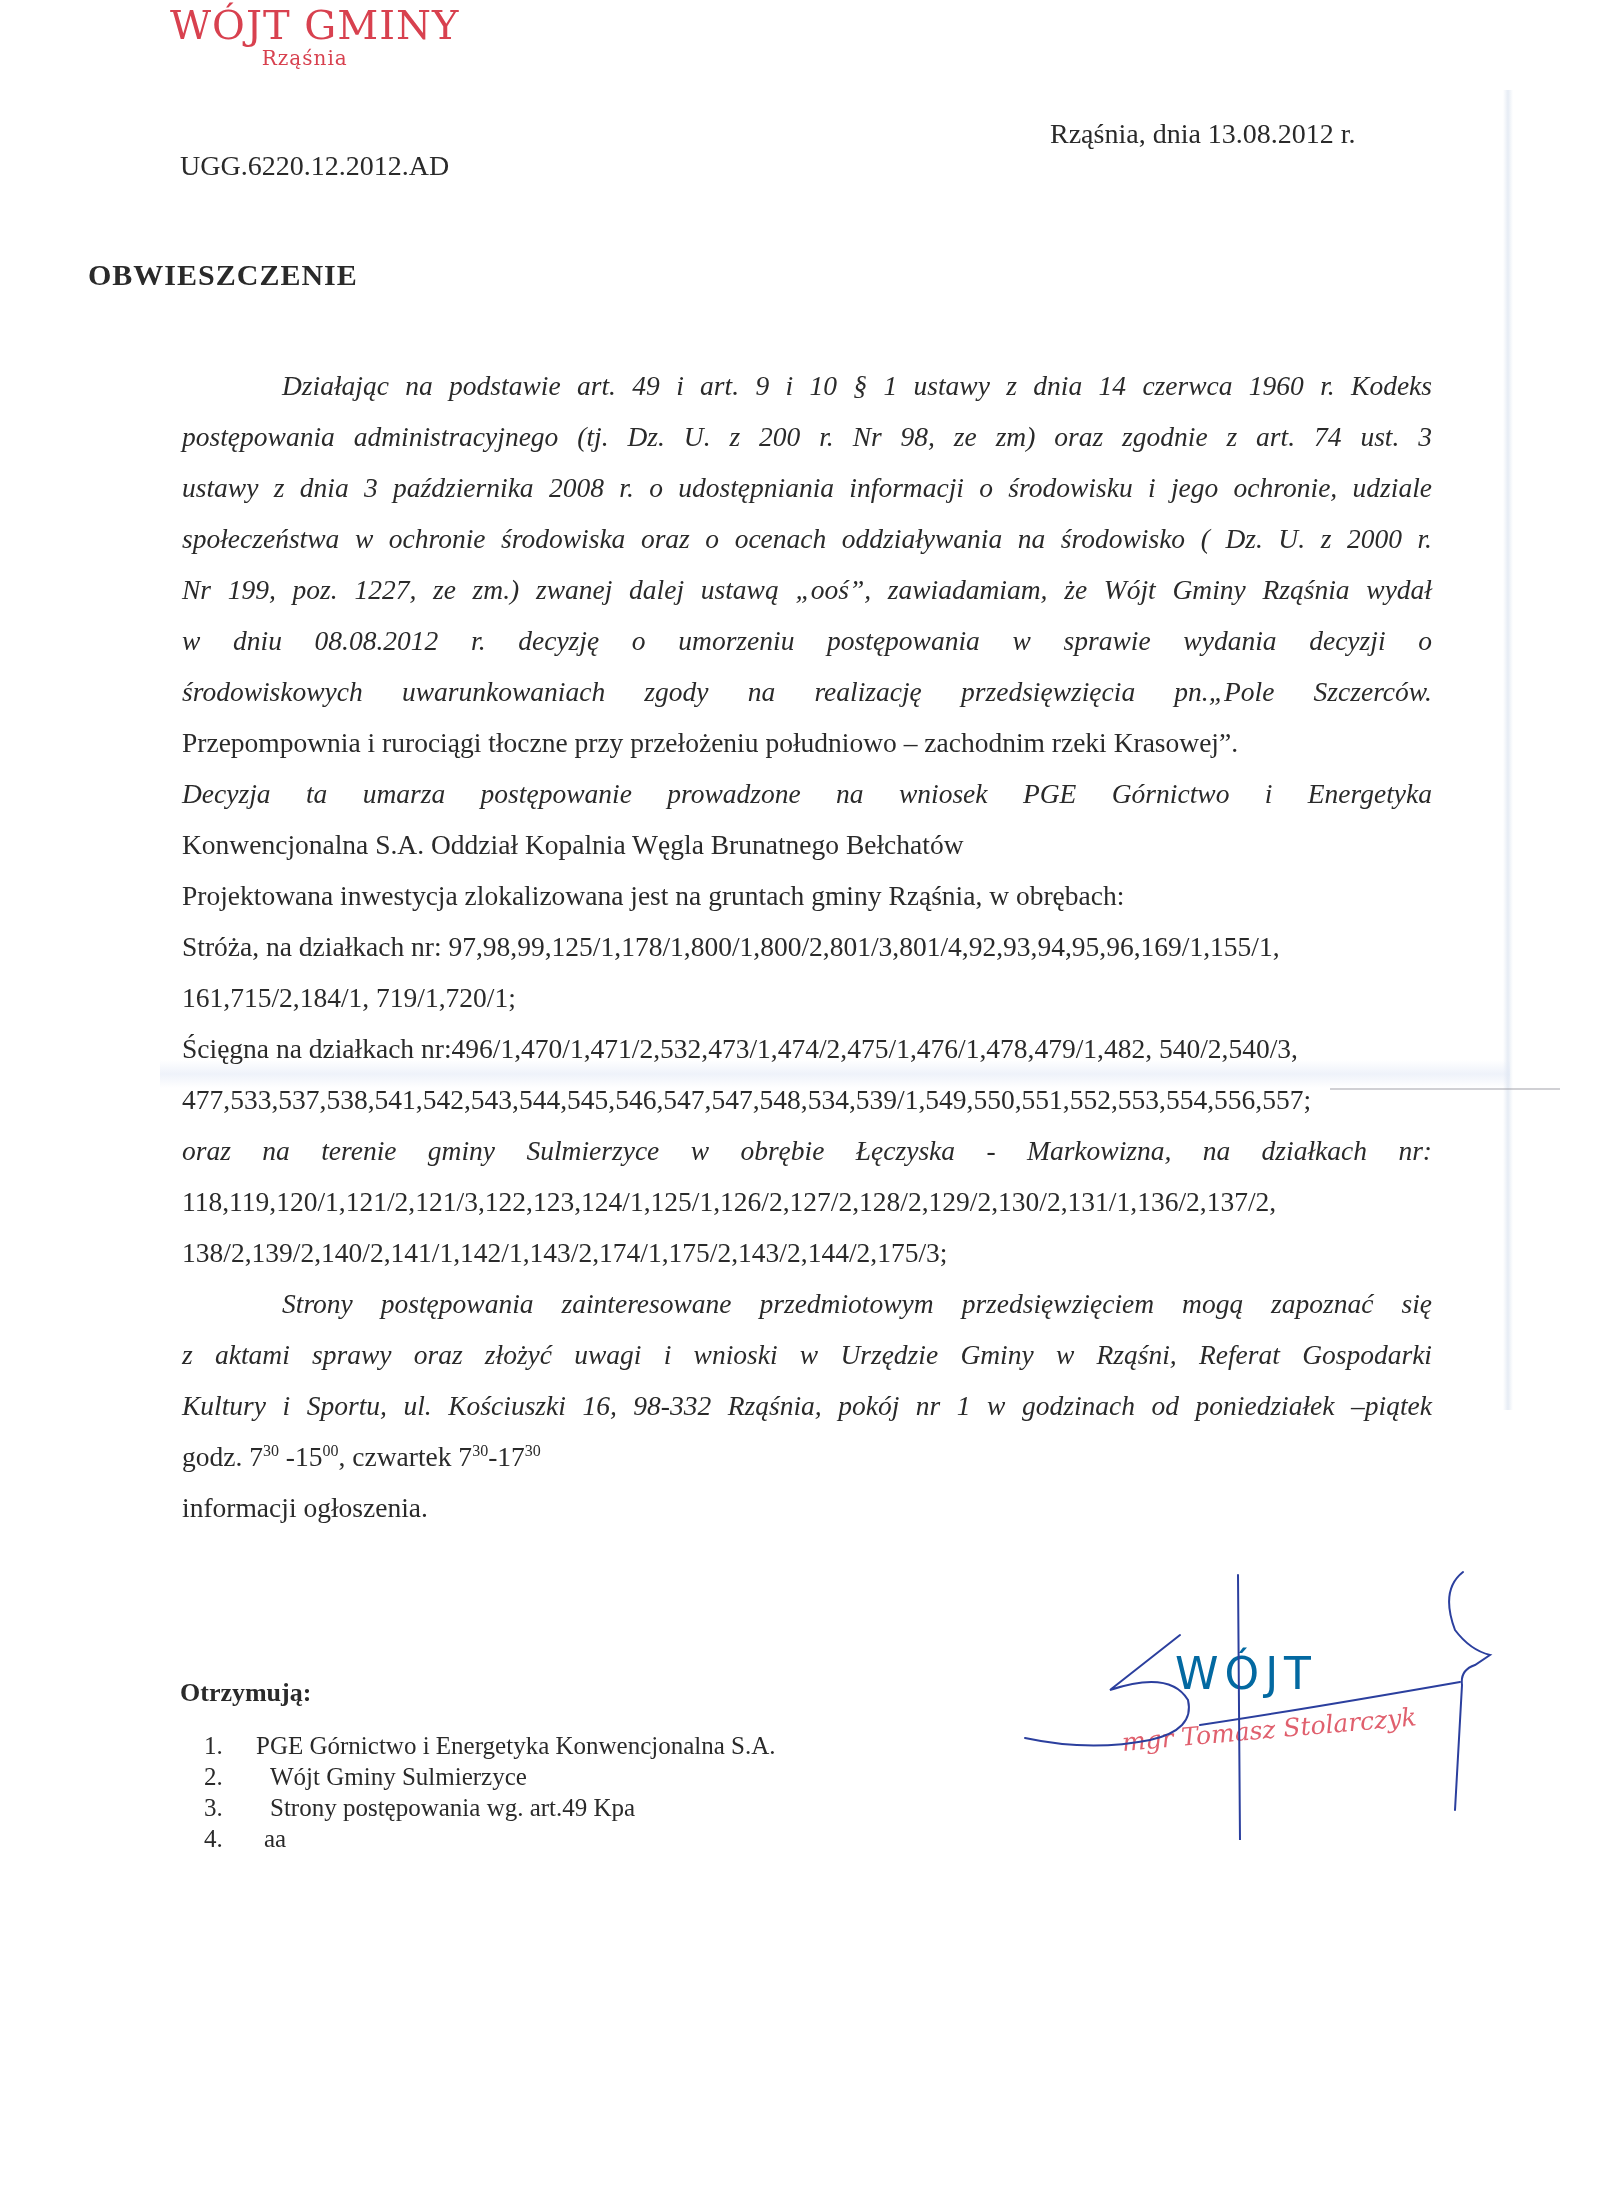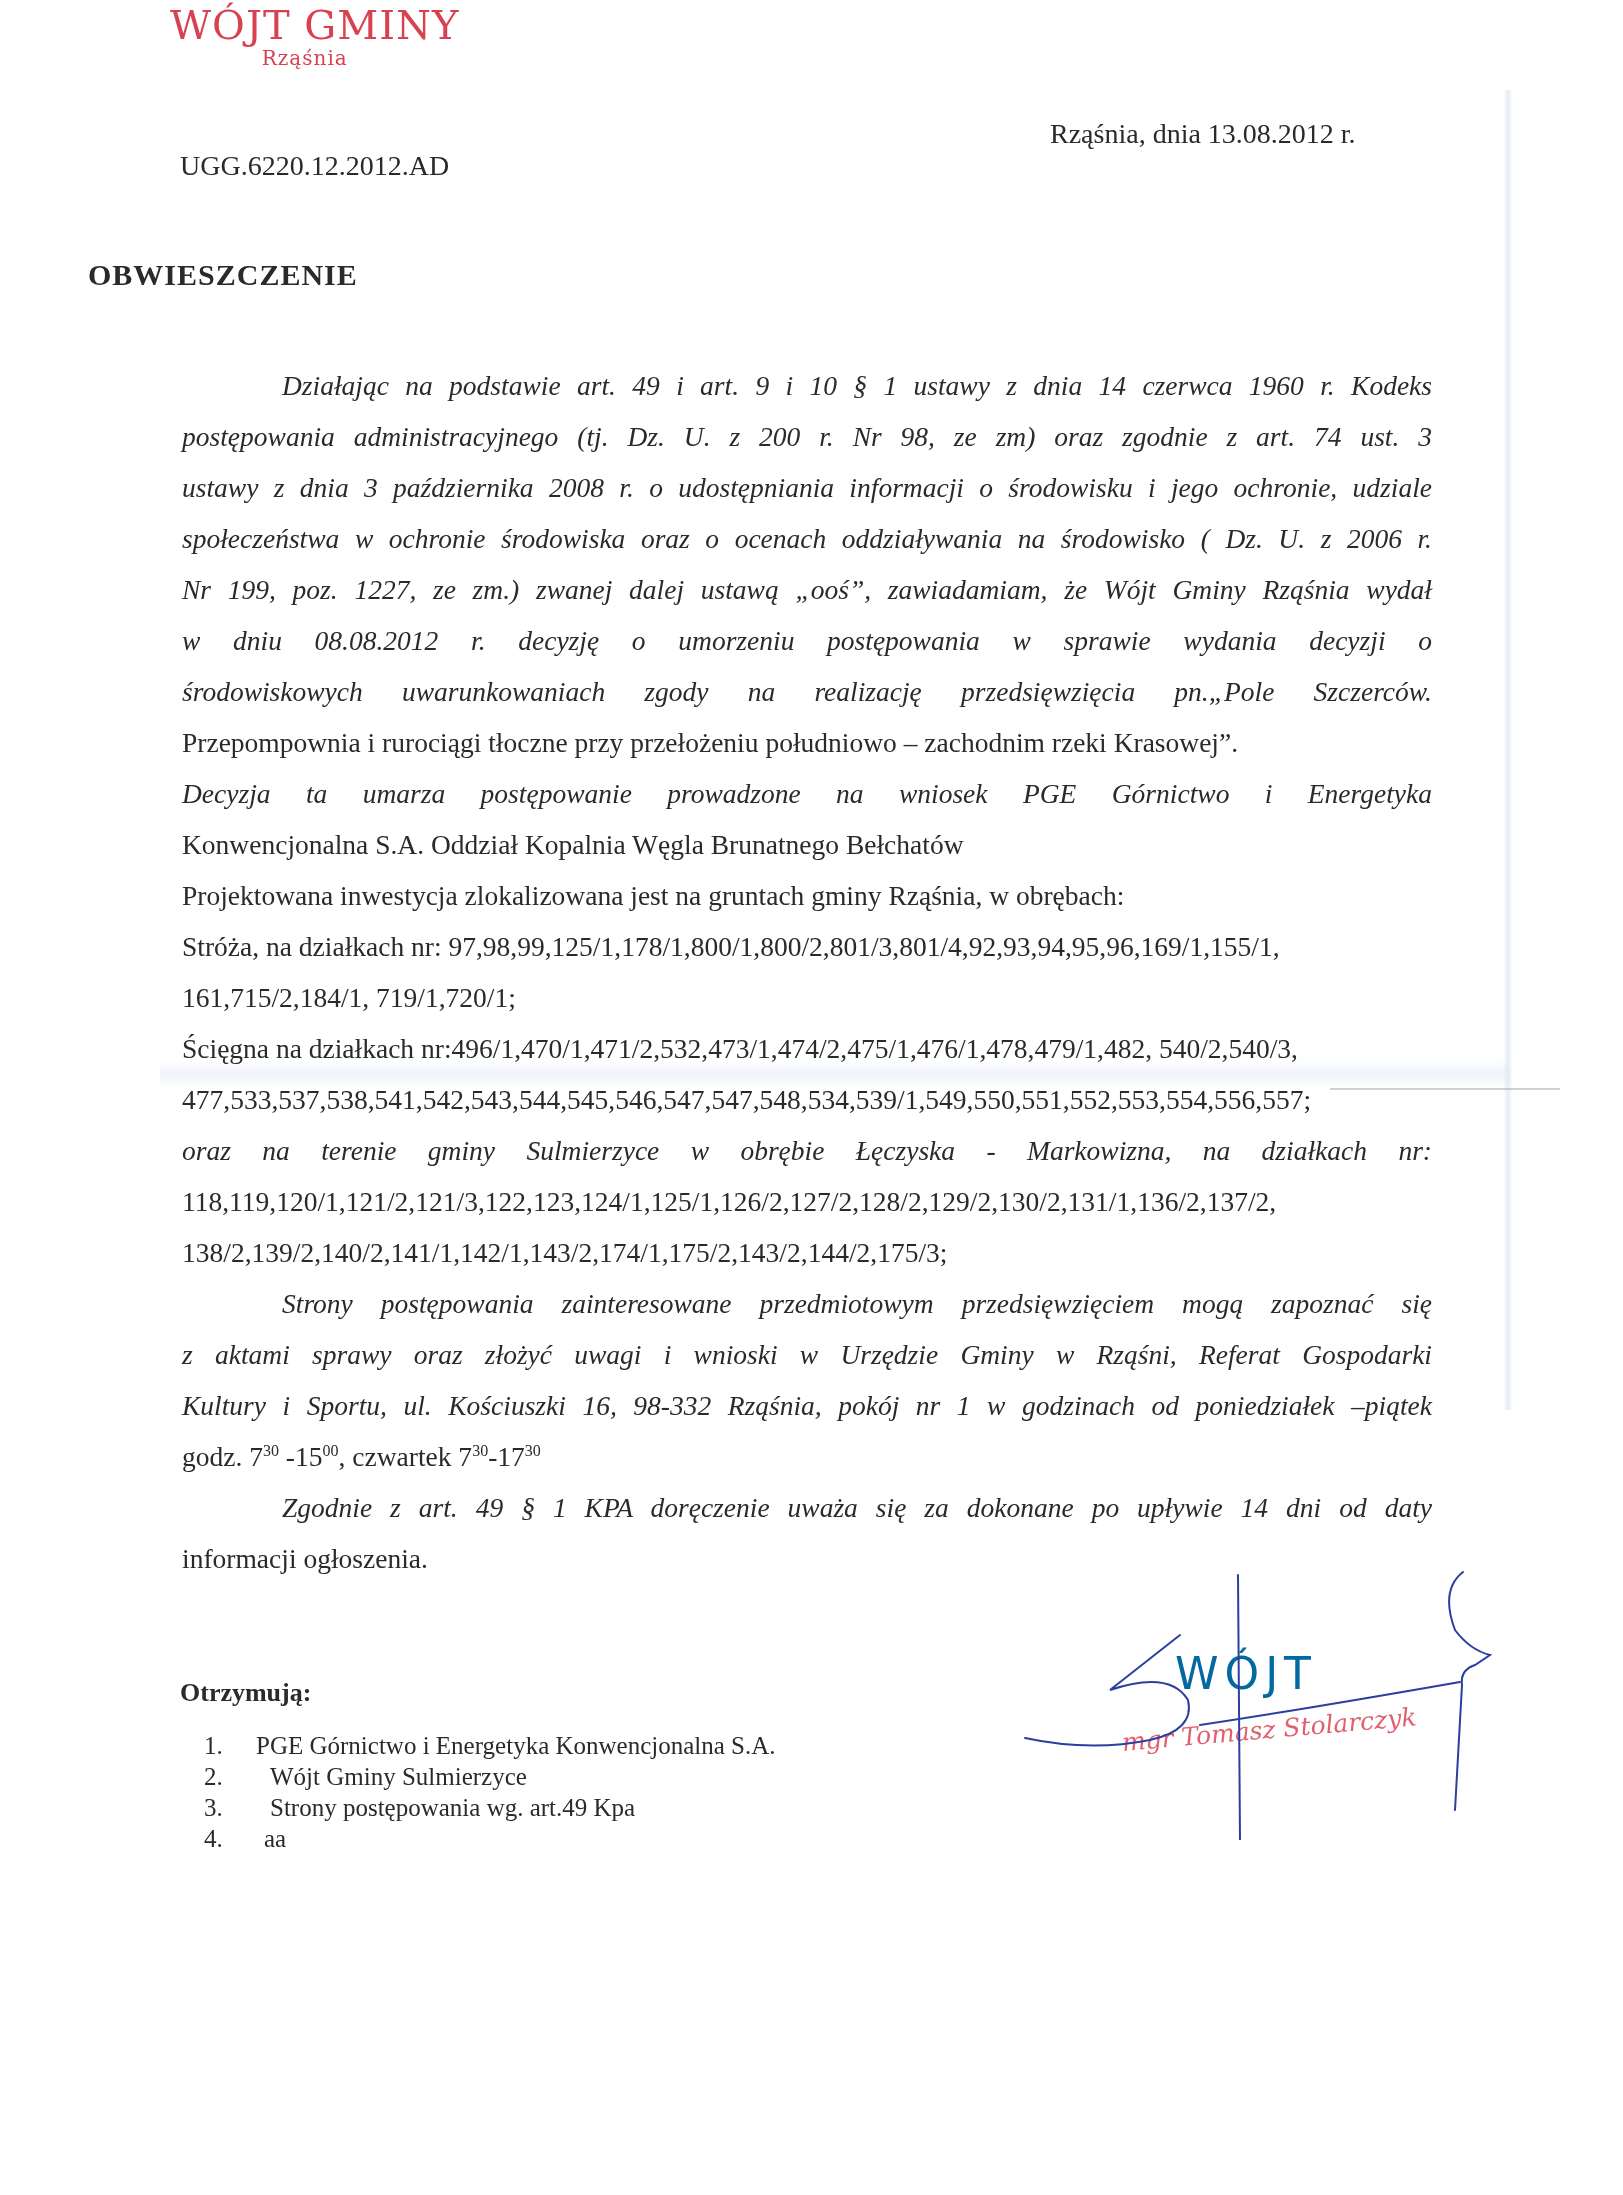--- a/index.html
+++ b/index.html
@@ -79,21 +79,21 @@
 
 <div class="ref">UGG.6220.12.2012.AD</div>
 <div class="date">Rząśnia, dnia 13.08.2012 r.</div>
 <div class="title">OBWIESZCZENIE</div>
 
 <div class="body-text">
   <p>
     <span class="line just indent">Działając na podstawie art. 49 i art. 9 i 10 § 1   ustawy z dnia 14 czerwca 1960 r. Kodeks</span>
     <span class="line just">postępowania administracyjnego (tj. Dz. U. z 200 r. Nr 98, ze  zm) oraz zgodnie z art. 74 ust. 3</span>
     <span class="line just">ustawy z dnia 3 października 2008 r. o udostępniania informacji o środowisku i jego ochronie, udziale</span>
-    <span class="line just">społeczeństwa w ochronie środowiska oraz o ocenach oddziaływania na środowisko ( Dz. U. z 2006 r.</span>
+    <span class="line just">społeczeństwa w ochronie środowiska oraz o ocenach oddziaływania na środowisko ( Dz. U. z 2000 r.</span>
     <span class="line just">Nr 199, poz. 1227, ze zm.) zwanej dalej ustawą „ooś”, zawiadamiam, że  Wójt Gminy Rząśnia wydał</span>
     <span class="line just">w dniu  08.08.2012 r. decyzję o umorzeniu postępowania  w sprawie wydania decyzji o</span>
     <span class="line just">środowiskowych uwarunkowaniach zgody na realizację przedsięwzięcia pn.„Pole Szczerców.</span>
     <span class="line">Przepompownia  i rurociągi tłoczne przy przełożeniu południowo – zachodnim rzeki Krasowej”.</span>
   </p>
   <p>
     <span class="line just">Decyzja ta umarza postępowanie prowadzone na wniosek PGE Górnictwo  i Energetyka</span>
     <span class="line">Konwencjonalna  S.A. Oddział Kopalnia Węgla Brunatnego Bełchatów</span>
   </p>
   <p>
@@ -106,21 +106,20 @@
     <span class="line">118,119,120/1,121/2,121/3,122,123,124/1,125/1,126/2,127/2,128/2,129/2,130/2,131/1,136/2,137/2,</span>
     <span class="line">138/2,139/2,140/2,141/1,142/1,143/2,174/1,175/2,143/2,144/2,175/3;</span>
   </p>
   <p>
     <span class="line just indent">Strony postępowania zainteresowane przedmiotowym przedsięwzięciem mogą zapoznać się</span>
     <span class="line just">z aktami sprawy oraz złożyć uwagi i wnioski w Urzędzie Gminy w Rząśni,  Referat Gospodarki</span>
     <span class="line just">Kultury i Sportu, ul. Kościuszki 16, 98-332 Rząśnia, pokój nr 1  w godzinach od poniedziałek –piątek</span>
     <span class="line"><span>godz. 7</span><sup>30</sup><span> -15</span><sup>00</sup><span>, czwartek 7</span><sup>30</sup><span>-17</span><sup>30</sup></span>
   </p>
   <p>
-    <span class="line just indent">Zgodnie z art. 49 § 1 KPA doręczenie uważa się za dokonane po upływie 14 dni  od daty</span>
     <span class="line">informacji ogłoszenia.</span>
   </p>
 </div>
 
 <div class="recipients">
   <div class="head">Otrzymują:</div>
   <ol>
     <li class="first">
       <span class="num">1.</span>
       <span class="txt">

